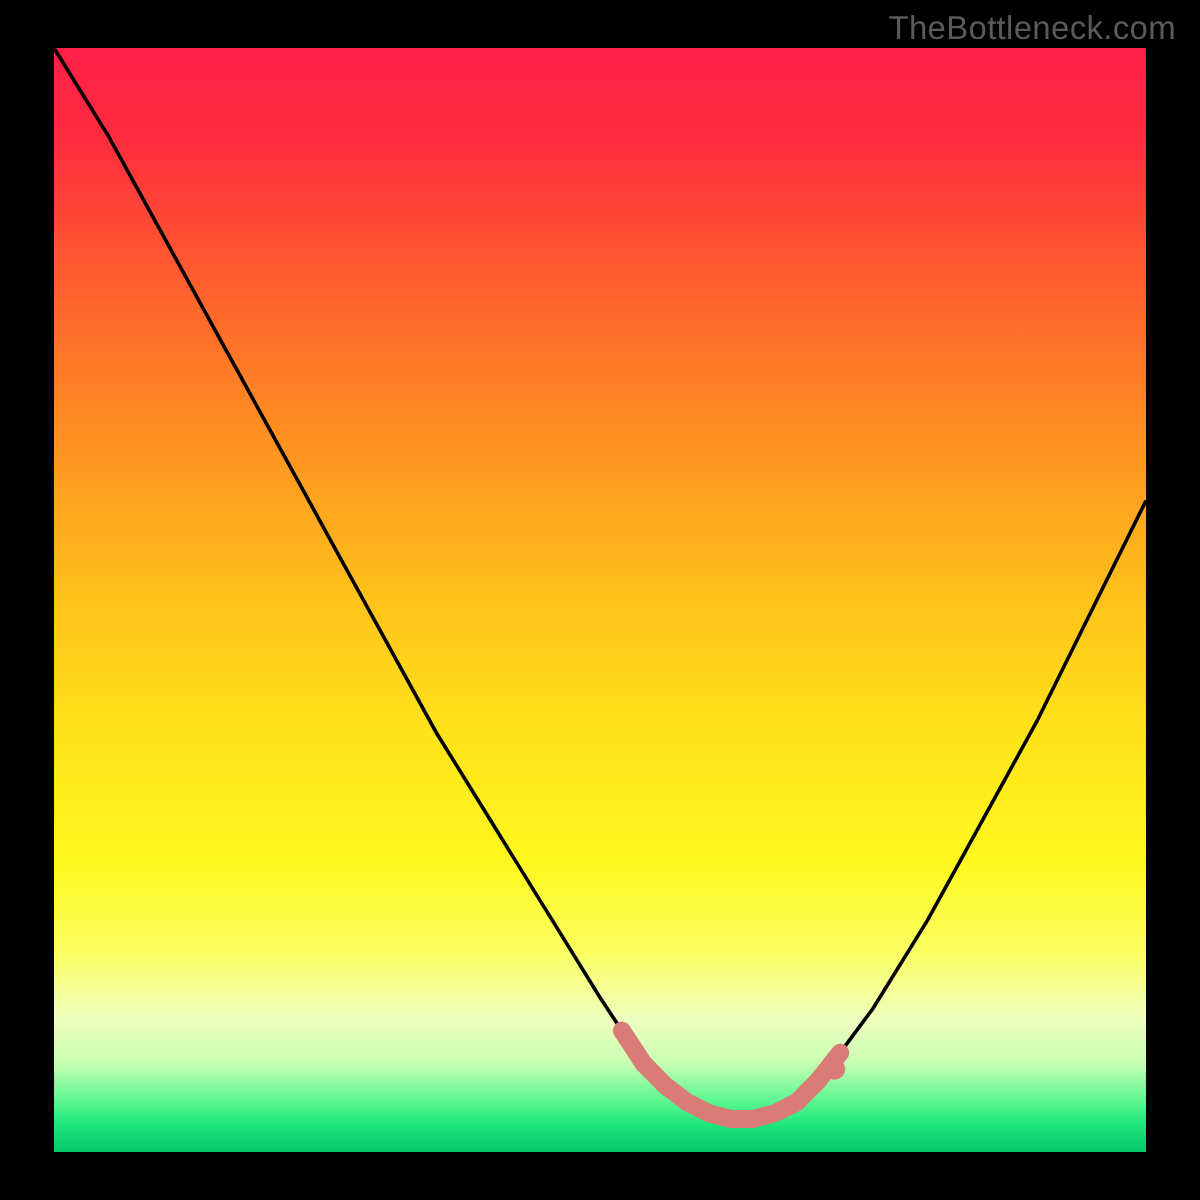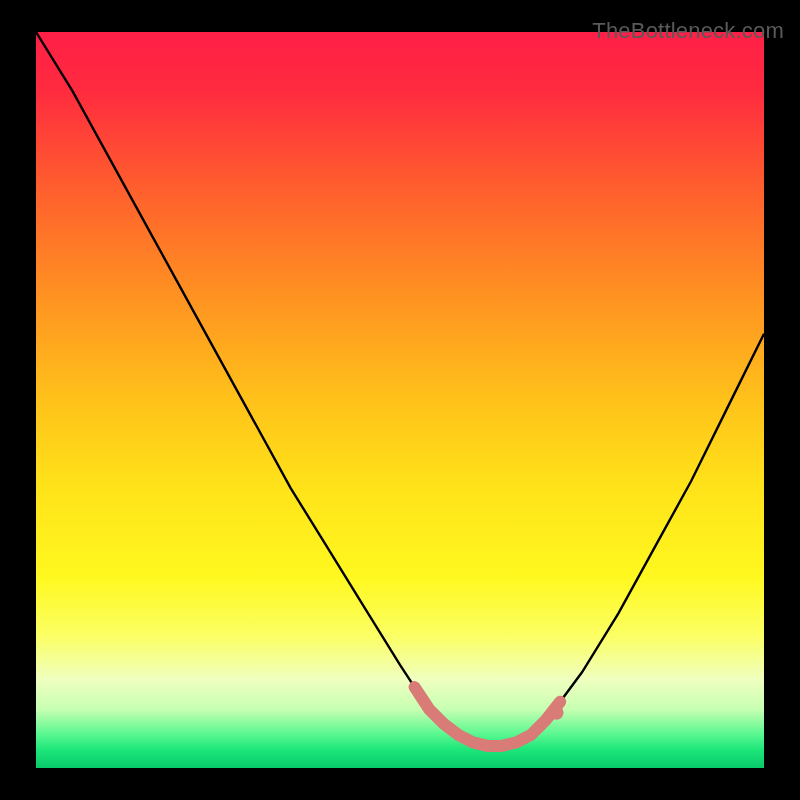--- a/index.html
+++ b/index.html
@@ -12,21 +12,21 @@
     font-family: Arial, Helvetica, sans-serif;
   }
   .frame {
     position: relative;
     width: 800px;
     height: 800px;
     background: #000;
   }
   .watermark {
     position: absolute;
-    top: 18px;
+    top: 6px;
     right: 16px;
     color: #5a5a5a;
     font-size: 22px;
     font-weight: 500;
     letter-spacing: 0.2px;
     z-index: 10;
   }
   .plot-outer {
     position: absolute;
     left: 36px;

